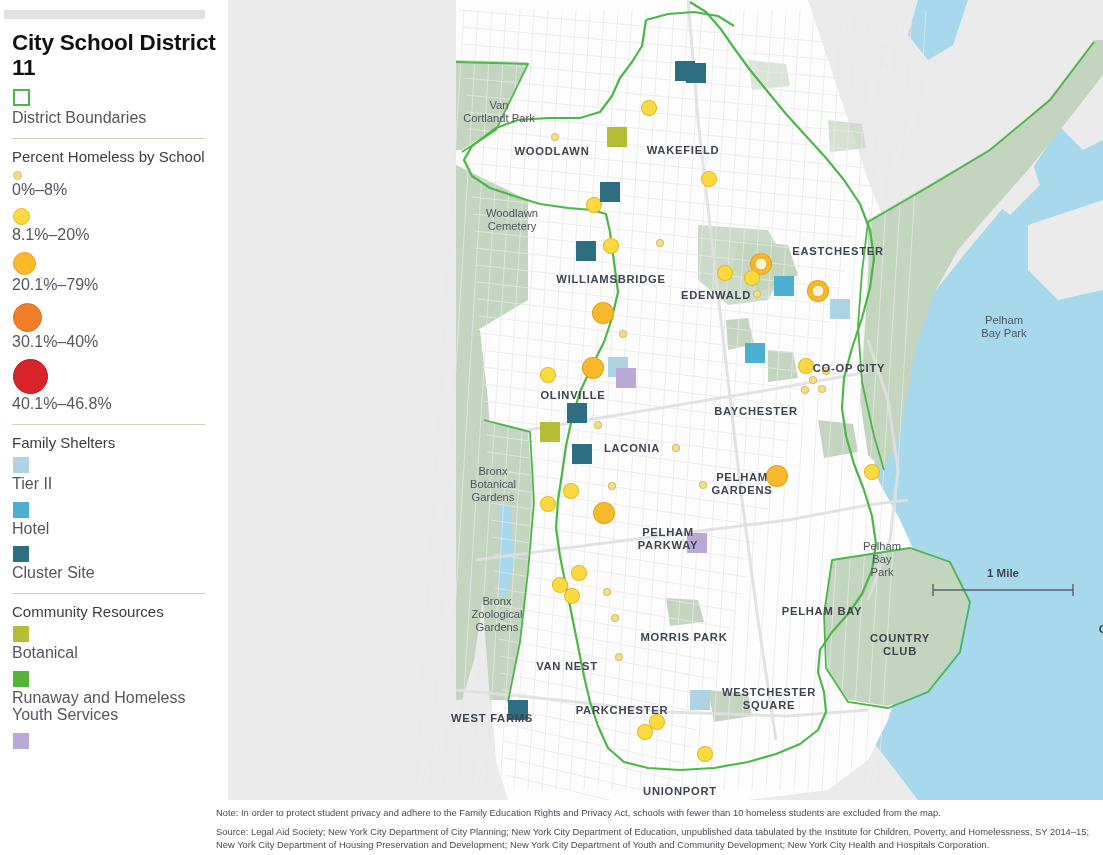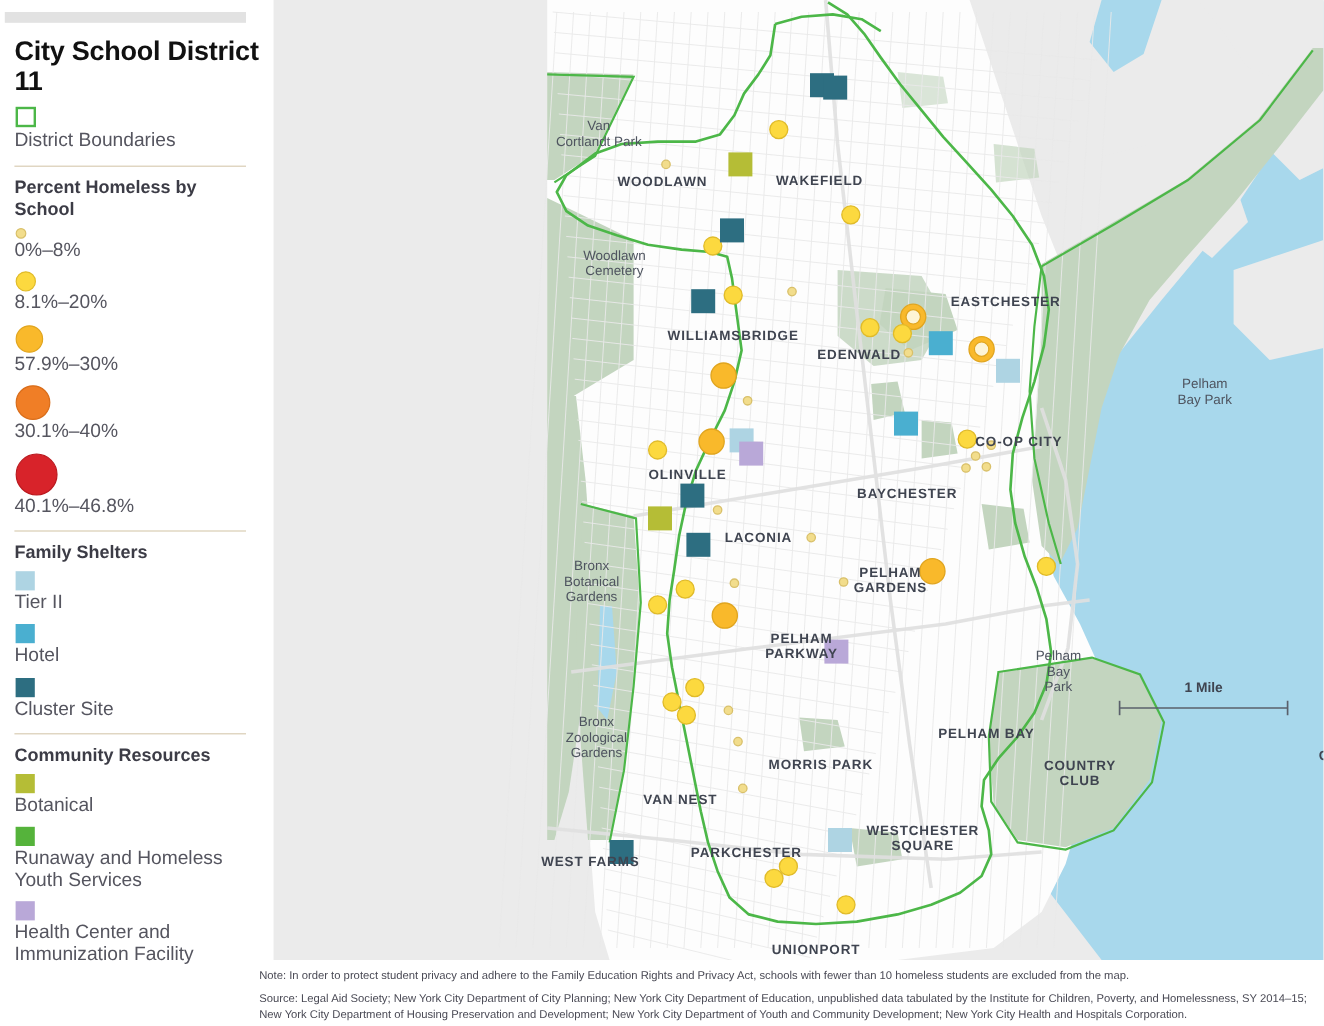--- a/index.html
+++ b/index.html
@@ -8,21 +8,21 @@
        color:#4a4a55;-webkit-font-smoothing:antialiased;}
   #page{position:relative;width:1103px;height:855px;background:#fff;}
 
   
   #sidebar{position:absolute;left:0;top:0;width:228px;height:855px;background:#fff;}
   #topbar{position:absolute;left:4px;top:10px;width:201px;height:9px;background:#e2e2e2;}
   #legend{position:absolute;left:12px;top:30px;width:205px;}
   .title{font-size:22.5px;font-weight:bold;line-height:25px;color:#111;
          letter-spacing:-0.2px;margin:0 0 9px 0;}
   .rule{height:1px;background:#d9cdb4;margin:11px 0 9px 0;width:193px;}
-  .sec-head{font-size:15px;font-weight:bold;color:#3c3c46;line-height:18.5px;margin:0 0 5px 0;}
+  .sec-head{font-size:15px;font-weight:normal;color:#3c3c46;line-height:18.5px;margin:0 0 5px 0;}
   .lbl{font-size:16px;color:#55555f;line-height:17.5px;margin:1px 0 9px 0;}
   .swatch-sq{width:16px;height:16px;display:block;}
   .sq-outline{width:13px;height:13px;border:2.2px solid #4cb748;background:#fff;
               display:block;margin:2px 0 3px 1px;}
   .dotwrap{height:auto;display:block;margin:4px 0 1px 1px;}
   .dot{border-radius:50%;display:block;}
   .sqwrap{margin:3px 0 2px 1px;}
 
   
   #map{position:absolute;left:228px;top:0;width:875px;height:800px;
@@ -66,21 +66,21 @@
             <span class="dot" style="width: 7px; height: 7px; background: rgb(242, 221, 140); border: 1px solid rgb(217, 192, 106);"></span>
           </div>
           <div class="lbl">0%–8%</div>
           <div class="dotwrap">
             <span class="dot" style="width: 15px; height: 15px; background: rgb(252, 217, 63); border: 1px solid rgb(224, 187, 42);"></span>
           </div>
           <div class="lbl">8.1%–20%</div>
           <div class="dotwrap">
             <span class="dot" style="width: 21px; height: 21px; background: rgb(249, 185, 43); border: 1px solid rgb(224, 165, 31);"></span>
           </div>
-          <div class="lbl">57.9%–30%</div>
+          <div class="lbl">20.1%–79%</div>
           <div class="dotwrap">
             <span class="dot" style="width: 27px; height: 27px; background: rgb(240, 126, 38); border: 1px solid rgb(217, 109, 26);"></span>
           </div>
           <div class="lbl">30.1%–40%</div>
           <div class="dotwrap">
             <span class="dot" style="width: 33px; height: 33px; background: rgb(216, 35, 42); border: 1px solid rgb(187, 26, 32);"></span>
           </div>
           <div class="lbl">40.1%–46.8%</div>
         </div>
 
@@ -110,21 +110,20 @@
             <span class="swatch-sq" style="background: rgb(181, 189, 54);"></span>
           </div>
           <div class="lbl">Botanical</div>
           <div class="sqwrap">
             <span class="swatch-sq" style="background: rgb(85, 179, 59);"></span>
           </div>
           <div class="lbl">Runaway and Homeless Youth Services</div>
           <div class="sqwrap">
             <span class="swatch-sq" style="background: rgb(185, 168, 216);"></span>
           </div>
-          <div class="lbl">Health Center and Immunization Facility</div>
         </div>
 
     </div>
   </div>
 
   <div id="map">
     <svg width="875" height="800" viewBox="0 0 875 800">
       <defs>
         <clipPath id="mapclip">
             <rect x="0" y="0" width="875" height="800"></rect>

